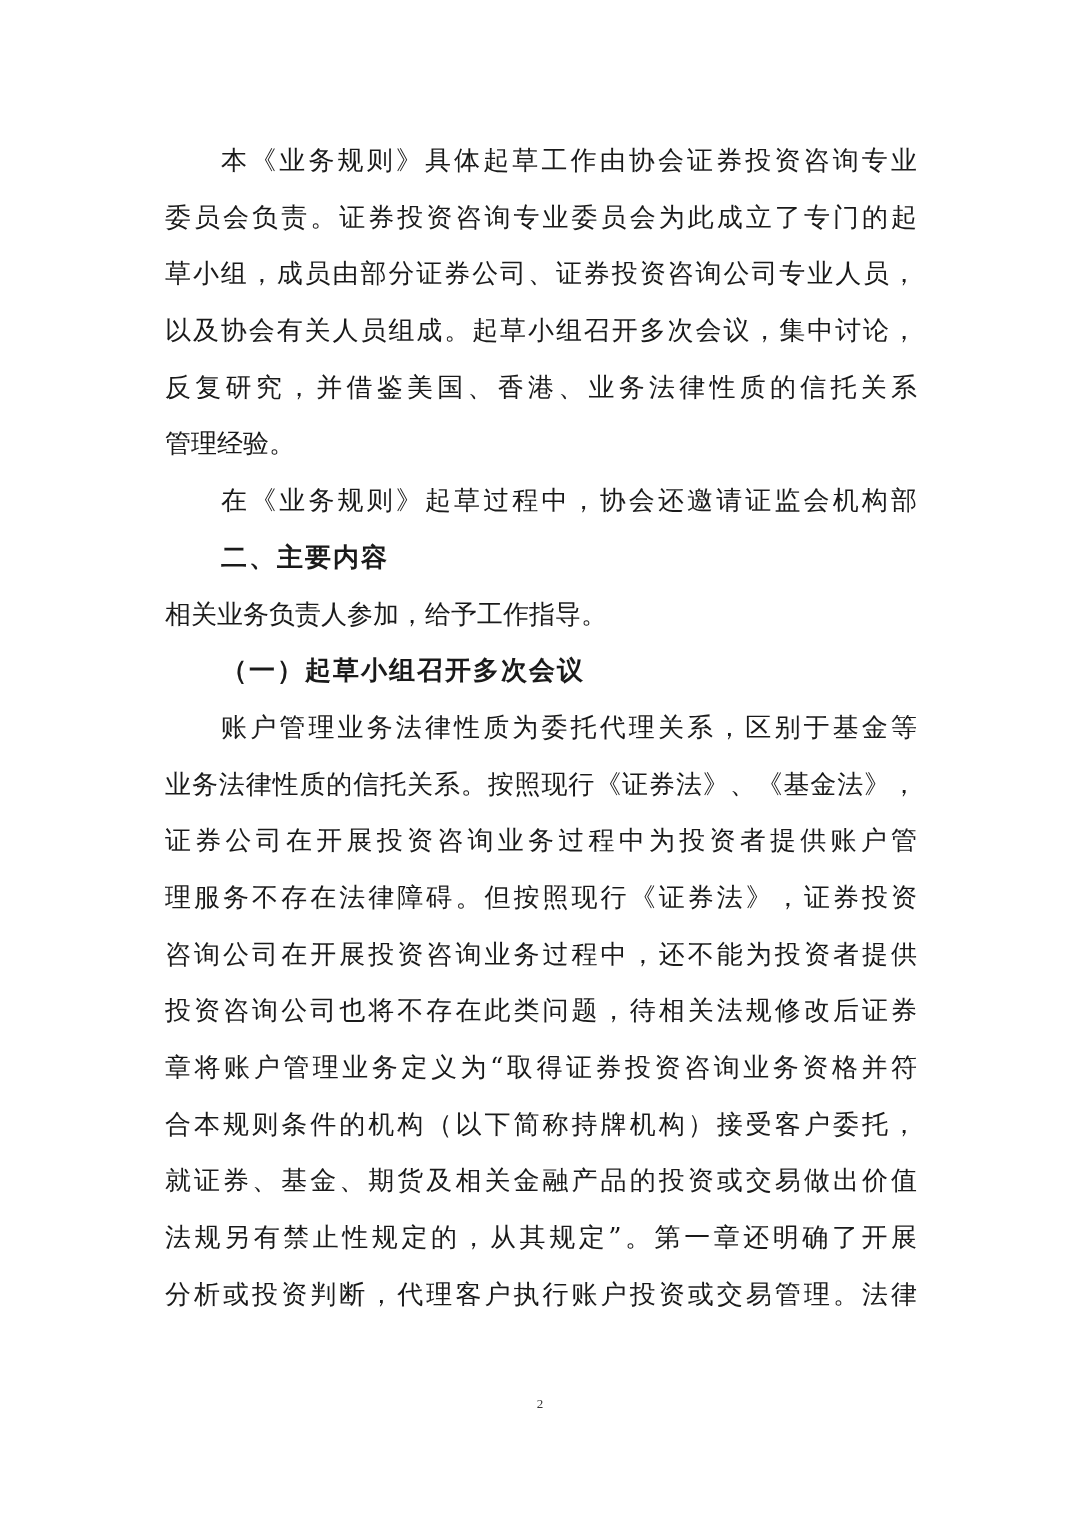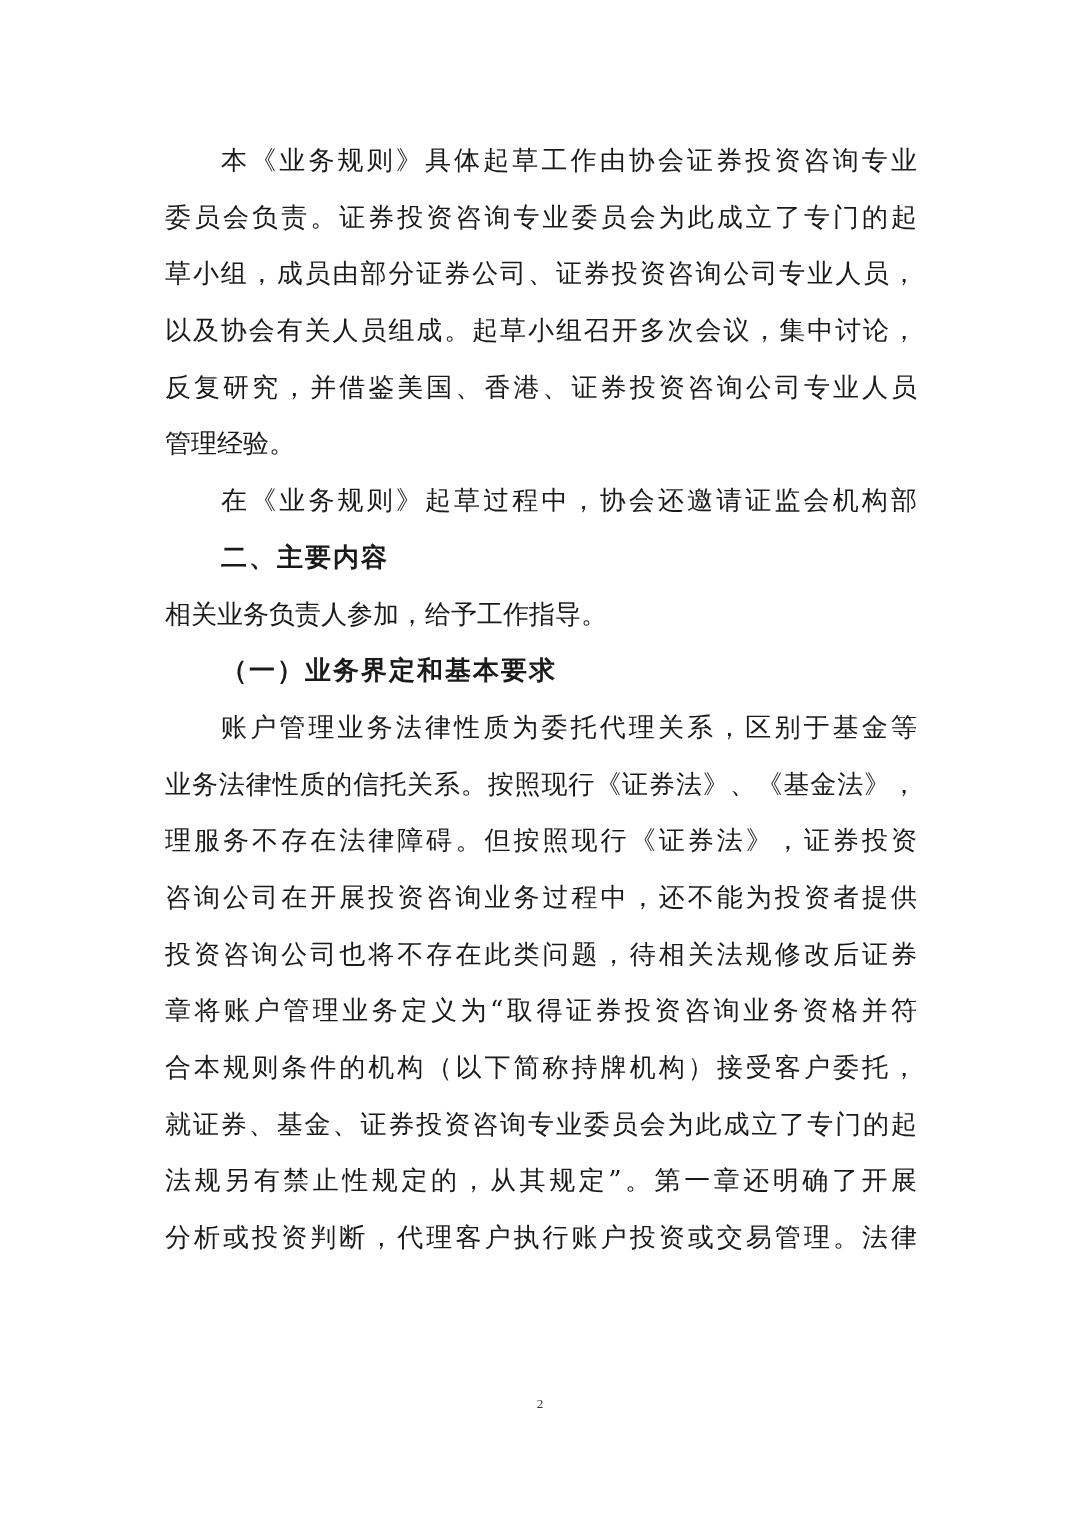--- a/index.html
+++ b/index.html
@@ -70,35 +70,36 @@
 </style>
 </head>
 <body>
 
 <div class="page">
   <div class="content">
     <div class="line indent">本《业务规则》具体起草工作由协会证券投资咨询专业</div>
     <div class="line">委员会负责。证券投资咨询专业委员会为此成立了专门的起</div>
     <div class="line">草小组，成员由部分证券公司、证券投资咨询公司专业人员，</div>
     <div class="line">以及协会有关人员组成。起草小组召开多次会议，集中讨论，</div>
-    <div class="line">反复研究，并借鉴美国、香港、证券投资咨询公司专业人员</div>
+    <div class="line">反复研究，并借鉴美国、香港、业务法律性质的信托关系</div>
     <div class="line last">管理经验。</div>
 
     <div class="line indent">在《业务规则》起草过程中，协会还邀请证监会机构部</div>
     <div class="line heading indent">二、主要内容</div>
 
     <div class="line last">相关业务负责人参加，给予工作指导。</div>
-    <div class="line subheading">（一）业务界定和基本要求</div>
+    <div class="line subheading">（一）起草小组召开多次会议</div>
 
     <div class="line indent">账户管理业务法律性质为委托代理关系，区别于基金等</div>
     <div class="line">业务法律性质的信托关系。按照现行《证券法》、《基金法》，</div>
+    <div class="line">证券公司在开展投资咨询业务过程中为投资者提供账户管</div>
     <div class="line">理服务不存在法律障碍。但按照现行《证券法》，证券投资</div>
     <div class="line">咨询公司在开展投资咨询业务过程中，还不能为投资者提供</div>
     <div class="line">投资咨询公司也将不存在此类问题，待相关法规修改后证券</div>
     <div class="line">章将账户管理业务定义为“取得证券投资咨询业务资格并符</div>
     <div class="line">合本规则条件的机构（以下简称持牌机构）接受客户委托，</div>
-    <div class="line">就证券、基金、证券投资咨询专业委员会为此成立了专门的起</div>
+    <div class="line">就证券、基金、期货及相关金融产品的投资或交易做出价值</div>
     <div class="line">法规另有禁止性规定的，从其规定”。第一章还明确了开展</div>
     <div class="line">分析或投资判断，代理客户执行账户投资或交易管理。法律</div>
   </div>
 
   <div class="page-number">2</div>
 </div>
 
 </body></html>

